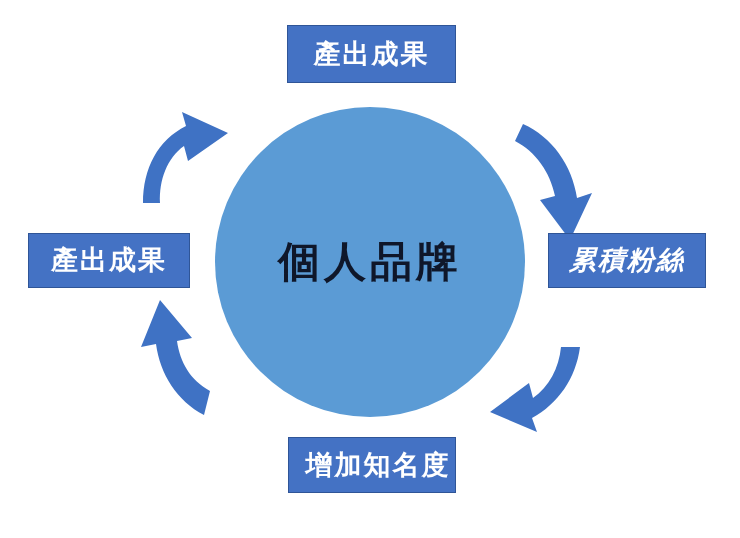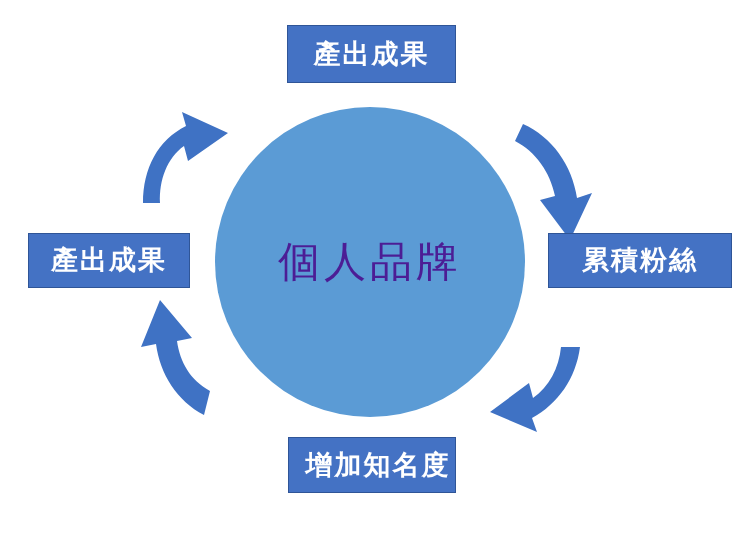--- a/index.html
+++ b/index.html
@@ -24,23 +24,23 @@
     top: 107px;
     width: 310px;
     height: 310px;
     border-radius: 50%;
     background: #5b9bd5;
     display: flex;
     align-items: center;
     justify-content: center;
   }
   .center-label {
-    color: #4c1d95;
+    color: #0f172a;
     font-size: 42px;
-    font-weight: normal;
+    font-weight: bold;
     letter-spacing: 4px;
     line-height: 1;
     white-space: nowrap;
   }
   
   .node-box {
     position: absolute;
     background: #4472c4;
     border: 1px solid #2f5597;
     box-sizing: border-box;
@@ -51,21 +51,21 @@
   }
   .node-label {
     color: #ffffff;
     font-size: 27px;
     font-weight: bold;
     letter-spacing: 2px;
     line-height: 1;
     white-space: nowrap;
   }
   .box-top    { left: 287px; top: 25px;  width: 169px; height: 58px; }
-  .box-right  { left: 548px; top: 233px; width: 184px; height: 55px; }
+  .box-right  { left: 548px; top: 233px; width: 158px; height: 55px; font-style: italic; }
   .box-bottom { left: 288px; top: 437px; width: 168px; height: 56px; padding-left: 12px; }
   .box-left   { left: 28px;  top: 233px; width: 162px; height: 55px; }
   
   .arrow-layer {
     position: absolute;
     left: 0;
     top: 0;
     width: 740px;
     height: 538px;
     pointer-events: none;

